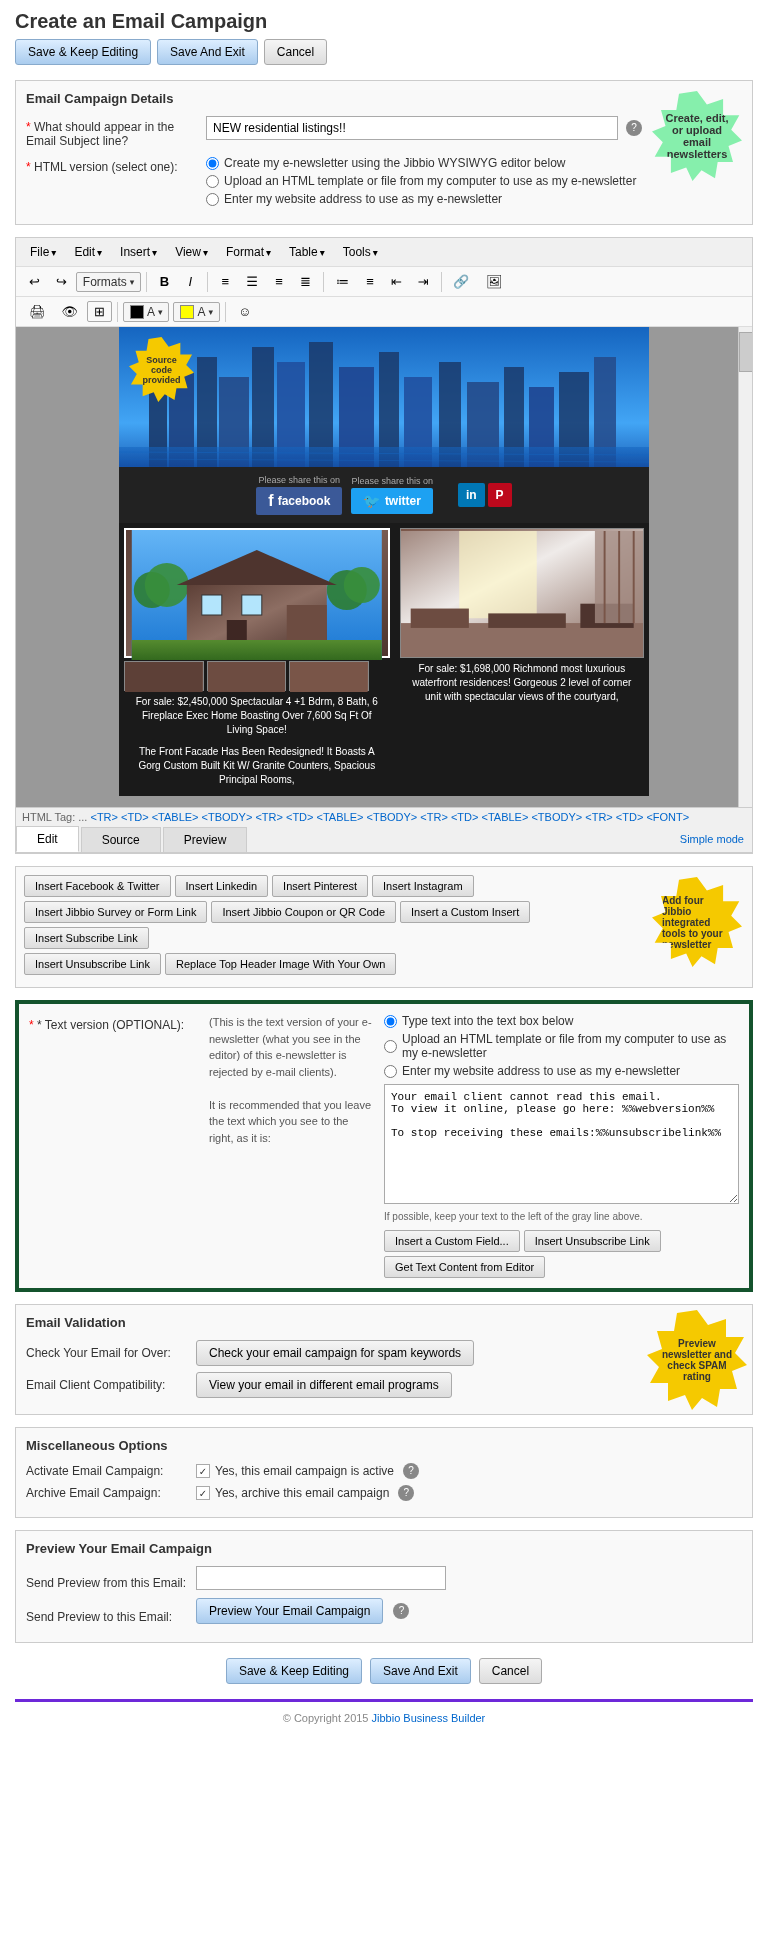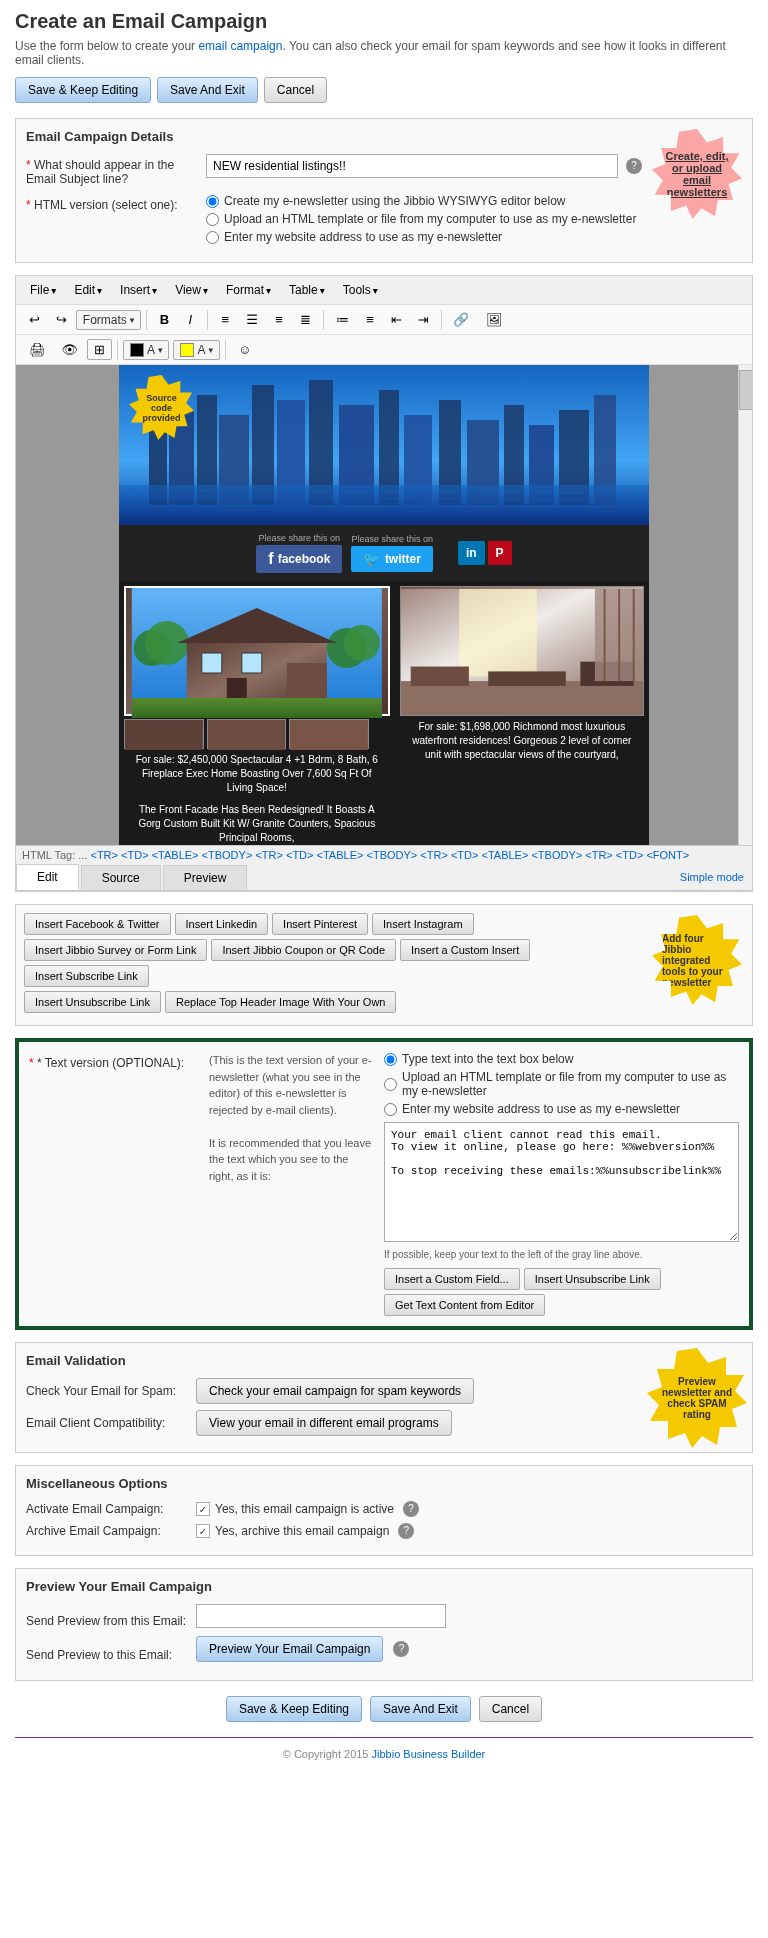--- a/index.html
+++ b/index.html
@@ -26,32 +26,31 @@
 
     .radio-group { display: flex; flex-direction: column; gap: 4px; }
     .radio-group label { font-size: 12px; display: flex; align-items: center; gap: 5px; }
 
     .starburst {
       position: absolute;
       right: 10px;
       top: 10px;
       width: 90px;
       height: 90px;
-      background: #fca5a5;
+      background: #86efac;
       display: flex;
       align-items: center;
       justify-content: center;
       text-align: center;
       font-size: 11px;
       font-weight: bold;
       color: #333;
       clip-path: polygon(50% 0%, 61% 15%, 79% 9%, 79% 27%, 97% 27%, 88% 43%, 100% 55%, 85% 61%, 90% 79%, 73% 79%, 70% 97%, 55% 88%, 45% 100%, 38% 85%, 21% 91%, 21% 73%, 3% 73%, 12% 57%, 0% 45%, 15% 39%, 10% 21%, 27% 21%, 30% 3%);
       padding: 10px;
       z-index: 10;
-      text-decoration: underline;
     }
     .starburst2 {
       position: absolute;
       right: 10px;
       top: 10px;
       width: 90px;
       height: 90px;
       background: #f5c900;
       display: flex;
       align-items: center;
@@ -91,21 +90,21 @@
     .editor-toolbar { display: flex; padding: 4px 6px; background: #f9f9f9; border-bottom: 1px solid #ddd; gap: 2px; flex-wrap: wrap; align-items: center; }
     .tb-btn { padding: 2px 6px; font-size: 13px; cursor: pointer; border: 1px solid transparent; background: transparent; border-radius: 2px; min-width: 24px; text-align: center; }
     .tb-separator { width: 1px; height: 20px; background: #ccc; margin: 0 3px; }
 
     .editor-toolbar2 { display: flex; padding: 4px 6px; background: #f9f9f9; border-bottom: 1px solid #ddd; gap: 2px; align-items: center; }
 
     .editor-content-area { position: relative; height: 480px; overflow-y: scroll; background: #999; }
 
     
     .email-preview { width: 530px; margin: 0 auto; background: #000; }
-    .email-header-img { width: 100%; height: 160px; background: linear-gradient(135deg, #1a5276 0%, #2980b9 40%, #85c1e9 70%, #1a5276 100%); display: flex; align-items: center; justify-content: center; position: relative; overflow: hidden; }
+    .email-header-img { width: 100%; height: 140px; background: linear-gradient(135deg, #1a5276 0%, #2980b9 40%, #85c1e9 70%, #1a5276 100%); display: flex; align-items: center; justify-content: center; position: relative; overflow: hidden; }
     .source-badge { position: absolute; top: 10px; left: 10px; background: #f5c900; clip-path: polygon(50% 0%, 61% 15%, 79% 9%, 79% 27%, 97% 27%, 88% 43%, 100% 55%, 85% 61%, 90% 79%, 73% 79%, 70% 97%, 55% 88%, 45% 100%, 38% 85%, 21% 91%, 21% 73%, 3% 73%, 12% 57%, 0% 45%, 15% 39%, 10% 21%, 27% 21%, 30% 3%); width: 65px; height: 65px; display: flex; align-items: center; justify-content: center; text-align: center; font-size: 9px; font-weight: bold; color: #333; padding: 8px; }
 
     .social-section { background: #222; display: flex; justify-content: center; align-items: center; padding: 8px; gap: 5px; }
     .fb-btn { background: #3b5998; color: #fff; padding: 5px 12px; font-size: 12px; font-weight: bold; border-radius: 2px; display: flex; align-items: center; gap: 4px; }
     .tw-btn { background: #1da1f2; color: #fff; padding: 5px 12px; font-size: 12px; font-weight: bold; border-radius: 2px; display: flex; align-items: center; gap: 4px; }
     .ln-btn { background: #0077b5; color: #fff; padding: 5px 8px; font-size: 12px; font-weight: bold; border-radius: 2px; }
     .pin-btn { background: #bd081c; color: #fff; padding: 5px 8px; font-size: 12px; font-weight: bold; border-radius: 2px; }
     .share-text { color: #aaa; font-size: 9px; text-align: center; }
 
     .listing-section { display: flex; background: #1a1a1a; }
@@ -145,38 +144,35 @@
     .misc-value { font-size: 12px; display: flex; align-items: center; gap: 5px; }
     .checkbox-custom { width: 14px; height: 14px; border: 1px solid #aaa; background: #fff; display: inline-flex; align-items: center; justify-content: center; cursor: pointer; font-size: 10px; }
 
     .preview-section { border: 1px solid #ccc; padding: 10px; margin-bottom: 12px; background: #f9f9f9; }
     .preview-row { display: flex; margin-bottom: 8px; align-items: flex-end; }
     .preview-label { width: 170px; font-size: 12px; flex-shrink: 0; }
     .preview-input { width: 200px; padding: 4px; border: 1px solid #aaa; font-size: 12px; }
 
     .bottom-buttons { display: flex; justify-content: center; gap: 8px; margin: 15px 0; }
 
-    .footer { text-align: center; font-size: 11px; color: #888; padding: 10px; border-top: 1px solid #6d28d9; }
+    .footer { text-align: center; font-size: 11px; color: #888; padding: 10px; border-top: 3px solid #6d28d9; }
     .footer a { color: #0066cc; text-decoration: none; }
 
     .color-picker-btn { display: inline-flex; align-items: center; gap: 3px; padding: 2px 6px; font-size: 12px; border: 1px solid #aaa; background: #f5f5f5; cursor: pointer; border-radius: 2px; }
     .color-swatch { width: 14px; height: 14px; background: #000; display: inline-block; border: 1px solid #888; }
 
     .formats-btn { display: flex; align-items: center; gap: 3px; padding: 2px 6px; font-size: 12px; border: 1px solid #aaa; background: #f5f5f5; cursor: pointer; border-radius: 2px; }
     .formats-btn::after { content: '▾'; font-size: 9px; }
   </style>
 </head>
 <body>
 
 <div class="page-container">
 
   <h1>Create an Email Campaign</h1>
-  <p class="subtitle">
-    Use the form below to create your <a href="#">email campaign</a>. You can also check your email for spam keywords and see how it looks in different email clients.
-  </p>
 
   <div class="top-buttons">
     <button class="btn btn-primary">Save &amp; Keep Editing</button>
     <button class="btn btn-primary">Save And Exit</button>
     <button class="btn">Cancel</button>
   </div>
 
   <div class="section-box" style="padding-right: 110px;">
     <div class="section-title">Email Campaign Details</div>
 
@@ -536,21 +532,21 @@
   </div>
 
   <div class="validation-section" style="padding-right:120px;">
     <div class="section-title">Email Validation</div>
 
     <div class="starburst3" style="top:5px; right:5px;">
       <span style="font-size:10px; font-weight:bold; text-align:center;">Preview newsletter and check SPAM rating</span>
     </div>
 
     <div class="val-row">
-      <div class="val-label">Check Your Email for Spam:</div>
+      <div class="val-label">Check Your Email for Over:</div>
       <button class="btn">Check your email campaign for spam keywords</button>
     </div>
     <div class="val-row">
       <div class="val-label">Email Client Compatibility:</div>
       <button class="btn">View your email in different email programs</button>
     </div>
   </div>
 
   <div class="misc-section">
     <div class="section-title">Miscellaneous Options</div>

